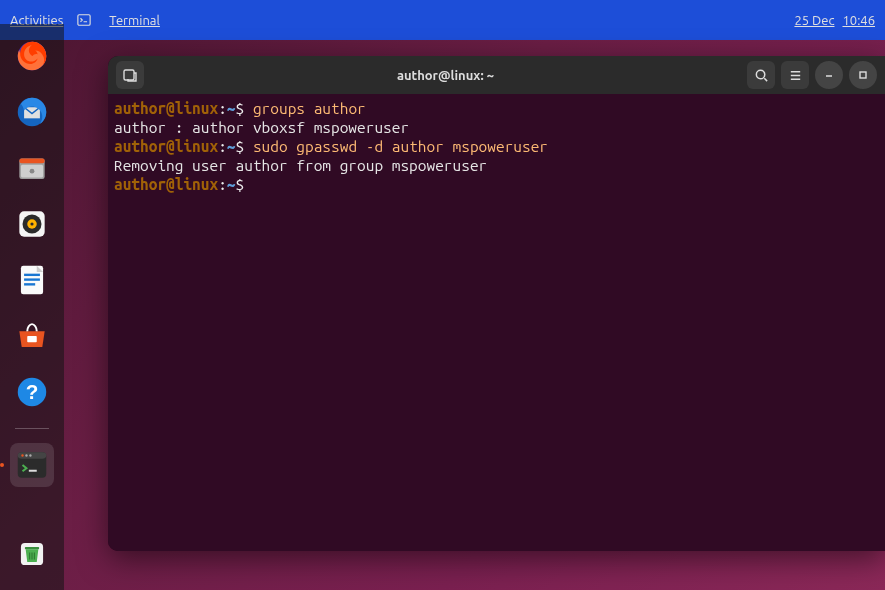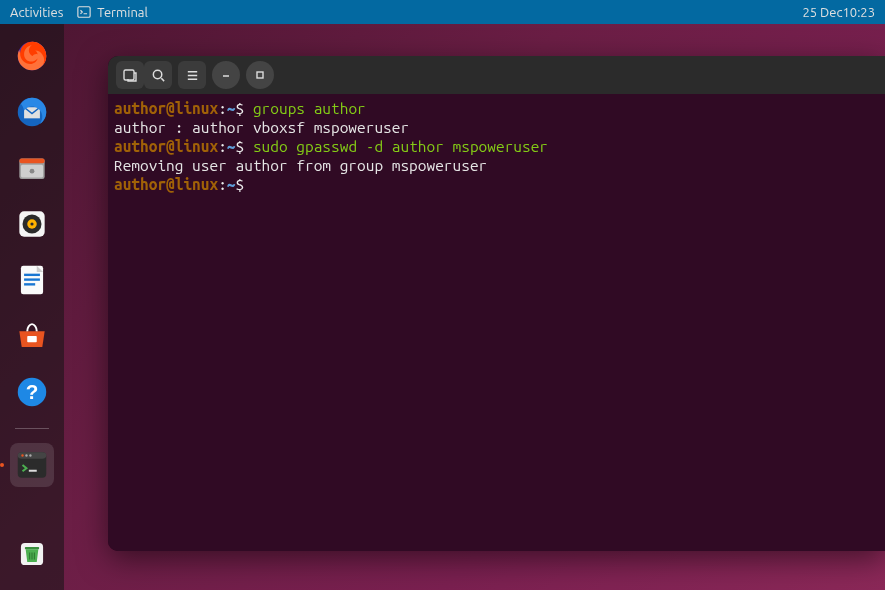--- a/index.html
+++ b/index.html
@@ -4,29 +4,29 @@
 <style>
 * { margin: 0; padding: 0; box-sizing: border-box; }
 body {
   width: 885px; height: 590px;
   background: linear-gradient(135deg, #4a1530 0%, #6b1e45 40%, #7a2050 70%, #8b2858 100%);
   font-family: "Ubuntu", "Segoe UI", sans-serif;
   overflow: hidden; position: relative;
 }
 
 .topbar {
-  height: 24px; width: 100%;
-  background: #0369a1; color: #e0e0e0;
+  height: 40px; width: 100%;
+  background: #1d4ed8; color: #e0e0e0;
   display: flex; align-items: center;
-  font-size: 13px; padding: 0 10px;
+  font-size: 13px; padding: 0 10px; text-decoration: underline;
 }
 .topbar-left { display: flex; align-items: center; gap: 14px; }
-.topbar-app { display: flex; align-items: center; gap: 6px; }
+.topbar-app { display: flex; align-items: center; gap: 18px; }
 .topbar-app svg { width: 14px; height: 14px; }
-.topbar-right { margin-left: auto; display: flex; }
+.topbar-right { margin-left: auto; display: flex; gap: 8px; }
 
 
 .dock {
   position: absolute; left: 0; top: 24px; bottom: 0;
   width: 64px; background: rgba(20,20,20,0.55);
   display: flex; flex-direction: column; align-items: center;
   padding-top: 10px; gap: 12px;
 }
 .dock-item {
   width: 44px; height: 44px; border-radius: 8px;
@@ -71,21 +71,21 @@
   padding: 6px 6px;
   font-family: "Ubuntu Mono", "DejaVu Sans Mono", monospace;
   font-size: 15.5px; line-height: 1.22;
   color: #eee;
   white-space: pre;
 }
 .pr-userhost { color: #a16207; font-weight: bold; }
 .pr-colon { color: #eee; }
 .pr-path { color: #5f9ed8; font-weight: bold; }
 .pr-dollar { color: #eee; }
-.cmd { color: #84cc16; }
+.cmd { color: #fdba74; }
 .out { color: #e5e5e5; }
 
 
 .ficon { width: 38px; height: 38px; }
 </style>
 </head>
 <body>
 
 <div class="topbar">
   <div class="topbar-left">
@@ -93,21 +93,21 @@
     <span class="topbar-app">
       <svg viewBox="0 0 16 16" fill="none" stroke="#e0e0e0" stroke-width="1.3">
         <rect x="1" y="2" width="14" height="12" rx="1.5"></rect>
         <path d="M4 6l2 2-2 2M7.5 10h4"></path>
       </svg>
       <span>Terminal</span>
     </span>
   </div>
   <div class="topbar-right">
     <span>25 Dec</span>
-    <span>10:23</span>
+    <span>10:46</span>
   </div>
 </div>
 
 <div class="dock">
   <div class="dock-item">
     <svg class="ficon" viewBox="0 0 48 48">
       <circle cx="24" cy="24" r="18" fill="#4a2fb0"></circle>
       <path d="M24 6c10 0 18 8 18 18 0 9-7 18-18 18-10 0-18-8-18-18 0-3 1-6 2-8 0 2 1 5 3 6-1-4 1-8 4-10-1 3 0 5 2 6 1-4 4-6 7-6-2 1-3 3-3 5 2-1 5 0 6 2 3 1 5 4 5 7 0 5-4 9-9 9s-9-4-9-9c0-2 1-4 2-5-3 0-6 2-7 5-1-7 4-15 15-20z" fill="#ff7139"></path>
       <path d="M24 6c10 0 18 8 18 18 0 4-1 8-4 11 2-4 2-9-1-13-2-3-5-5-9-5 2 1 3 3 3 5-2-1-5 0-6 2-3-1-5-4-5-7 0-3 2-6 4-7-6 1-10 6-10 12 0 5 4 9 9 9 3 0 6-2 8-4-1 4-5 7-9 7-7 0-13-6-13-13 0-9 7-15 15-15z" fill="#ff3d00"></path>
     </svg>
@@ -184,20 +184,21 @@
 </div>
 
 <div class="window">
   <div class="titlebar">
     <div class="tb-btn">
       <svg width="16" height="16" viewBox="0 0 16 16" fill="none" stroke="#ddd" stroke-width="1.4">
         <rect x="2" y="3" width="10" height="10" rx="1.5"></rect>
         <path d="M12 6h2v8H6v-2"></path>
       </svg>
     </div>
+    <div class="tb-title">author@linux: ~</div>
     <div class="tb-right">
       <div class="tb-btn">
         <svg width="15" height="15" viewBox="0 0 16 16" fill="none" stroke="#ddd" stroke-width="1.6">
           <circle cx="7" cy="7" r="4.5"></circle>
             <path d="M11 11l3 3"></path>
         </svg>
       </div>
       <div class="tb-btn">
         <svg width="15" height="15" viewBox="0 0 16 16" stroke="#ddd" stroke-width="1.6">
           <path d="M3 4h10M3 8h10M3 12h10"></path>

